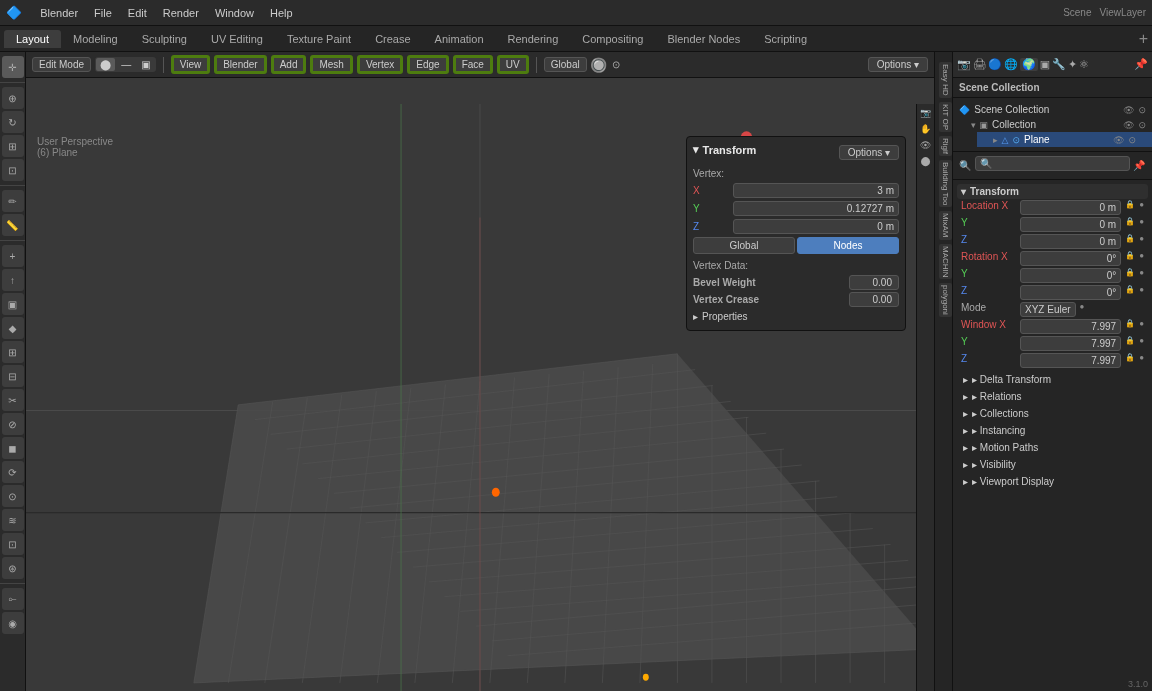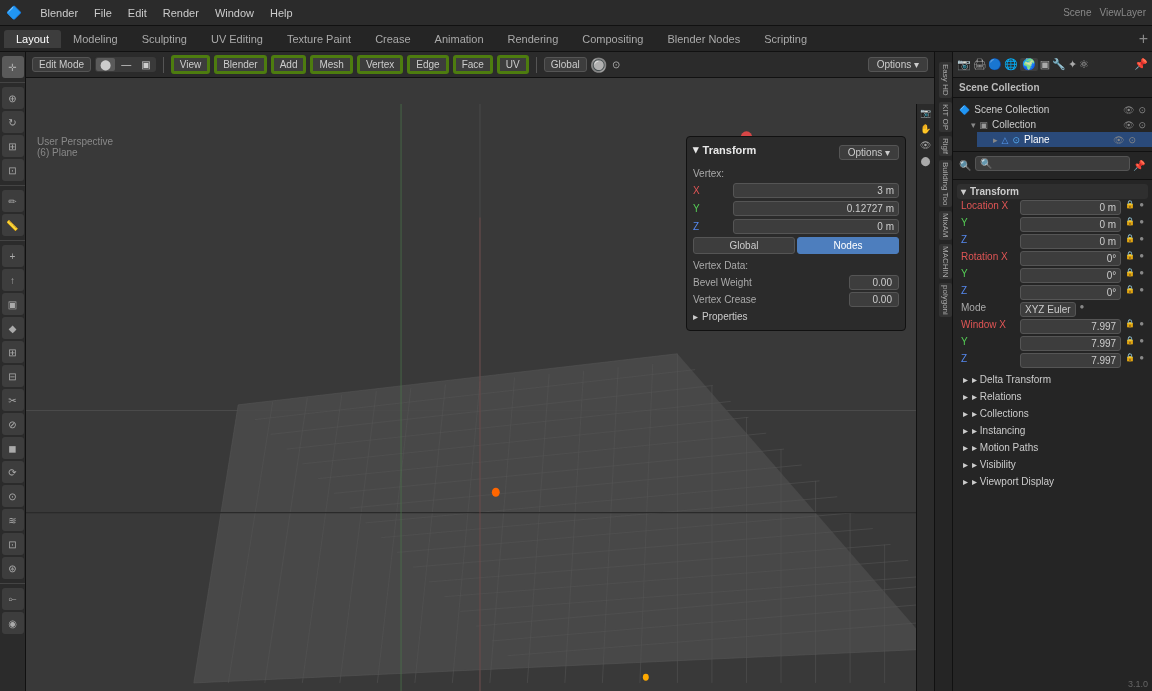--- a/index.html
+++ b/index.html
@@ -211,20 +211,21 @@
     }
     .vertex-data-row {
       display: flex;
       align-items: center;
       margin-bottom: 2px;
     }
     .vertex-data-label {
       flex: 1;
       color: #aaa;
       font-size: 10px;
+      font-weight: bold;
     }
     .vertex-data-val {
       background: #3d3d3d;
       border: 1px solid #555;
       border-radius: 3px;
       padding: 1px 6px;
       color: #ccc;
       font-size: 10px;
       width: 50px;
       text-align: right;

